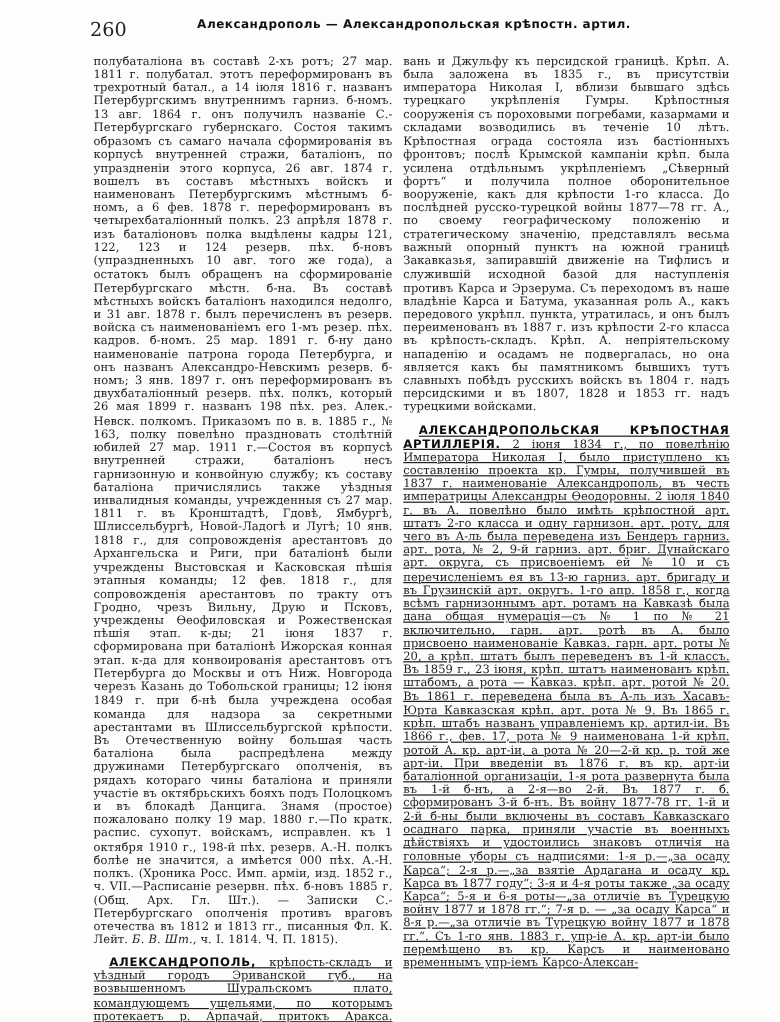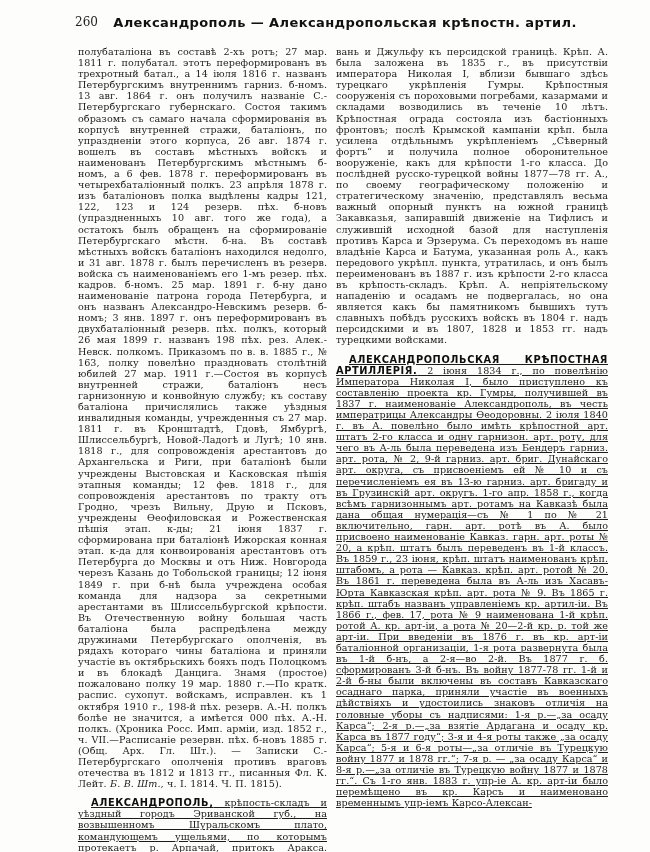--- a/index.html
+++ b/index.html
@@ -16,29 +16,29 @@
     font-family: "DejaVu Serif", "Liberation Serif", serif;
   }
   .page-header {
     position: relative;
     padding-top: 15px;
     height: 22px;
   }
   .page-number {
     position: absolute;
     left: 75px; top: 15px;
-    font-size: 12px;
+    font-size: 16px;
     font-weight: 400;
     color: #222;
   }
   .running-title {
     text-align: center;
     font-family: "DejaVu Sans", "Liberation Sans", sans-serif;
     font-weight: 700;
-    font-size: 13px;
+    font-size: 10px;
     letter-spacing: 0.4px;
     color: #111;
     padding-left: 40px;
   }
   .columns {
     display: flex;
     padding: 9px 40px 0 78px;
     gap: 9px;
   }
   .col {

